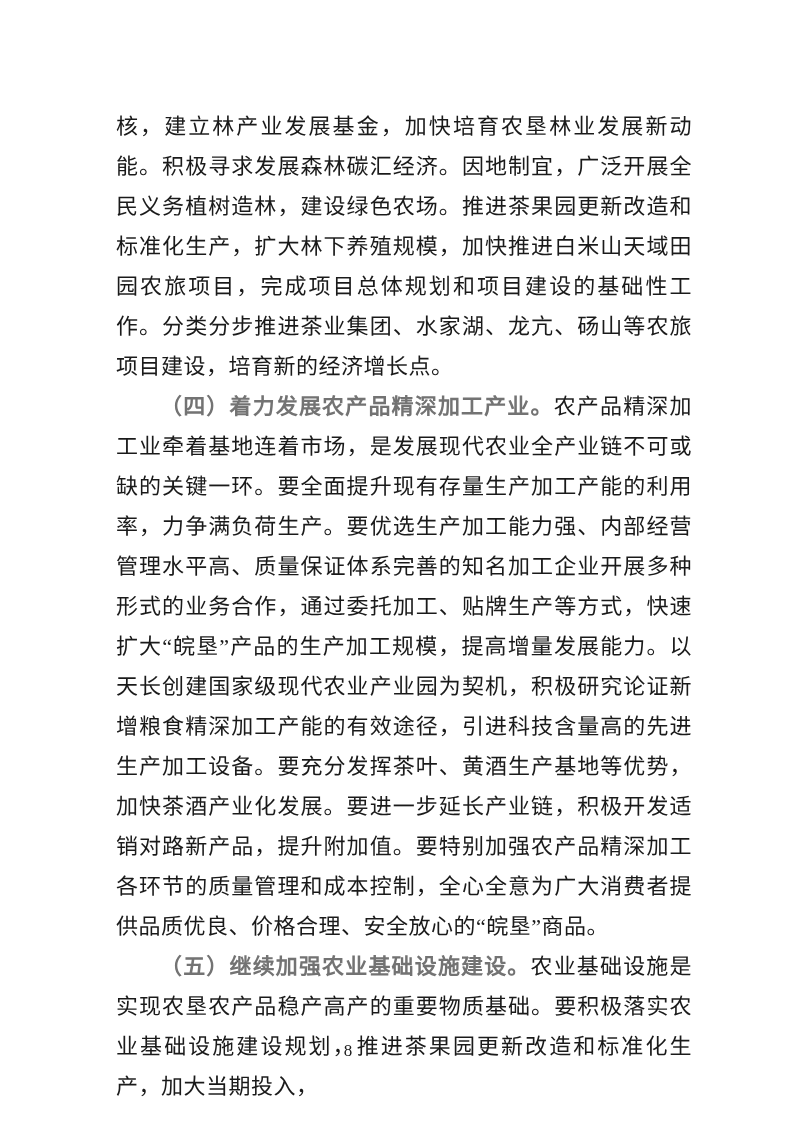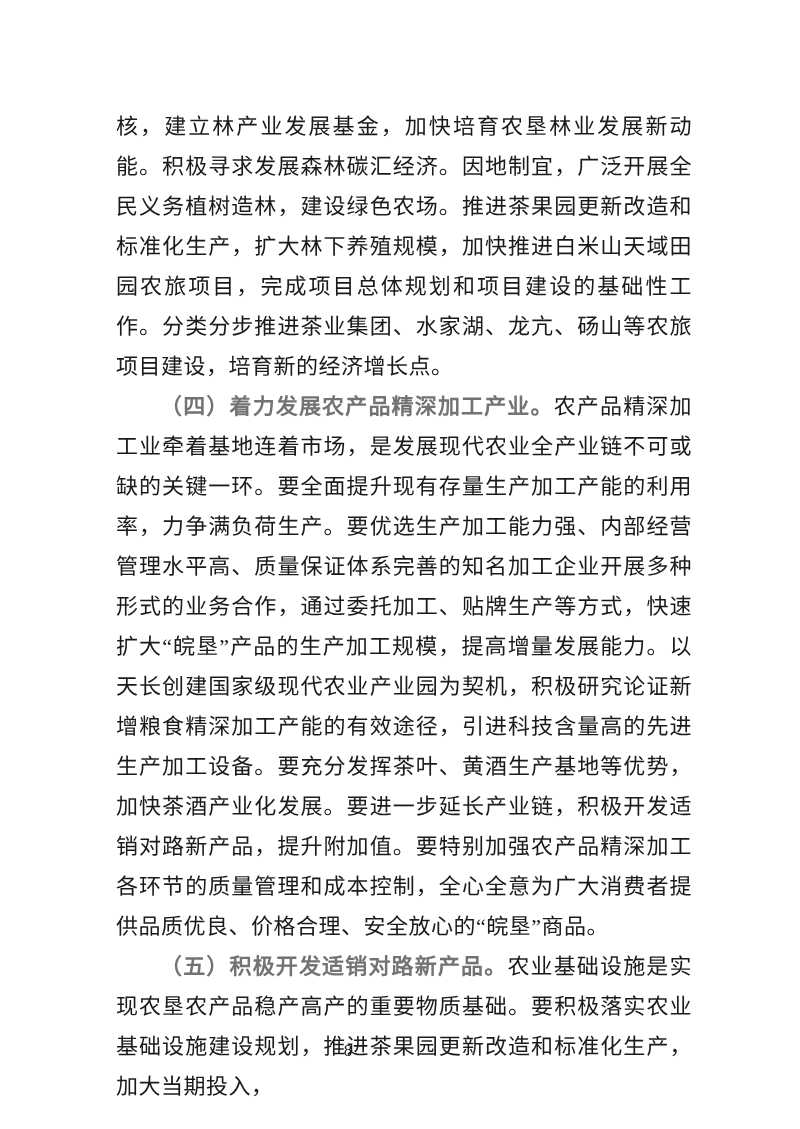--- a/index.html
+++ b/index.html
@@ -55,18 +55,18 @@
 </head>
 <body>
 
 <div class="page">
   <div class="text-block">
 
     <p class="para"><span class="heading"></span><span>核，建立林产业发展基金，加快培育农垦林业发展新动能。积极寻求发展森林碳汇经济。因地制宜，广泛开展全民义务植树造林，建设绿色农场。推进茶果园更新改造和标准化生产，扩大林下养殖规模，加快推进白米山天域田园农旅项目，完成项目总体规划和项目建设的基础性工作。分类分步推进茶业集团、水家湖、龙亢、砀山等农旅项目建设，培育新的经济增长点。</span></p>
 
     <p class="para indent"><span class="heading">（四）着力发展农产品精深加工产业。</span><span>农产品精深加工业牵着基地连着市场，是发展现代农业全产业链不可或缺的关键一环。要全面提升现有存量生产加工产能的利用率，力争满负荷生产。要优选生产加工能力强、内部经营管理水平高、质量保证体系完善的知名加工企业开展多种形式的业务合作，通过委托加工、贴牌生产等方式，快速扩大“皖垦”产品的生产加工规模，提高增量发展能力。以天长创建国家级现代农业产业园为契机，积极研究论证新增粮食精深加工产能的有效途径，引进科技含量高的先进生产加工设备。要充分发挥茶叶、黄酒生产基地等优势，加快茶酒产业化发展。要进一步延长产业链，积极开发适销对路新产品，提升附加值。要特别加强农产品精深加工各环节的质量管理和成本控制，全心全意为广大消费者提供品质优良、价格合理、安全放心的“皖垦”商品。</span></p>
 
-    <p class="para indent"><span class="heading">（五）积极开发适销对路新产品。</span><span>农业基础设施是实现农垦农产品稳产高产的重要物质基础。要积极落实农业基础设施建设规划，推进茶果园更新改造和标准化生产，加大当期投入，</span></p>
+    <p class="para indent"><span class="heading">（五）继续加强农业基础设施建设。</span><span>农业基础设施是实现农垦农产品稳产高产的重要物质基础。要积极落实农业基础设施建设规划，推进茶果园更新改造和标准化生产，加大当期投入，</span></p>
 
   </div>
 
   <div class="page-number">8</div>
 </div>
 
 </body></html>

